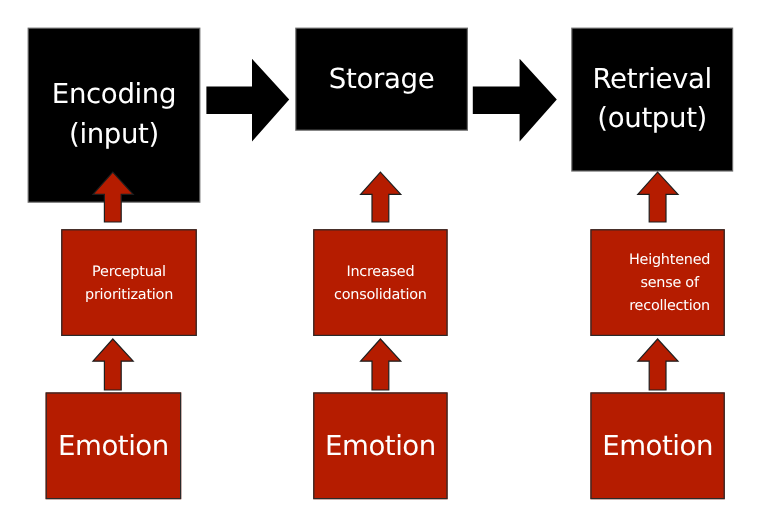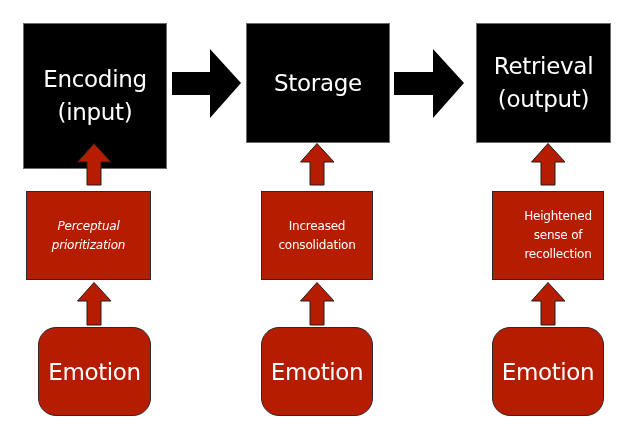--- a/index.html
+++ b/index.html
@@ -15,47 +15,47 @@
       text-align: center; font-size: 23px; line-height: 33px;
       letter-spacing: -0.3px;
     }
     .redbox {
       position: absolute; background: #b51c00; color: #ffffff;
       border: 1px solid #2a2a2a; box-sizing: border-box;
       display: flex; align-items: center; justify-content: center;
       text-align: center;
     }
     .factor { font-size: 12px; line-height: 19px; padding: 0 6px; letter-spacing: -0.2px; }
-    .emotion { font-size: 23px; letter-spacing: -0.4px; border-radius: 18px; }
+    .emotion { font-size: 23px; letter-spacing: -0.4px; }
     .label { white-space: pre-line; }
     svg.arrow { position: absolute; overflow: visible; }
   </style>
 </head>
 <body>
 
 <div class="stage" style="left:24px;top:24px;width:142px;height:144px;">
   <span class="label">Encoding
 (input)</span>
 </div>
-<div class="stage" style="left:247px;top:24px;width:142px;height:118px;">
+<div class="stage" style="left:247px;top:24px;width:142px;height:84px;">
   <span class="label">Storage</span>
 </div>
 <div class="stage" style="left:477px;top:24px;width:133px;height:118px;">
   <span class="label">Retrieval
 (output)</span>
 </div>
 
 <svg class="arrow" style="left:172px;top:49px;" width="70" height="70" viewBox="0 0 70 70">
   <polygon points="0,23 38,23 38,0 69,34 38,69 38,46 0,46" fill="#000000"></polygon>
 </svg>
 <svg class="arrow" style="left:394px;top:49px;" width="71" height="70" viewBox="0 0 71 70">
   <polygon points="0,23 39,23 39,0 70,34 39,69 39,46 0,46" fill="#000000"></polygon>
 </svg>
 
-<div class="redbox factor" style="left:26px;top:191px;width:125px;height:89px;font-style:italic;">
+<div class="redbox factor" style="left:51px;top:191px;width:113px;height:89px;">
   <span class="label">Perceptual
 prioritization</span>
 </div>
 <div class="redbox factor" style="left:261px;top:191px;width:112px;height:89px;">
   <span class="label">Increased
 consolidation</span>
 </div>
 <div class="redbox factor" style="left:492px;top:191px;width:112px;height:89px;padding-left:26px;">
   <span class="label">Heightened
 sense of

